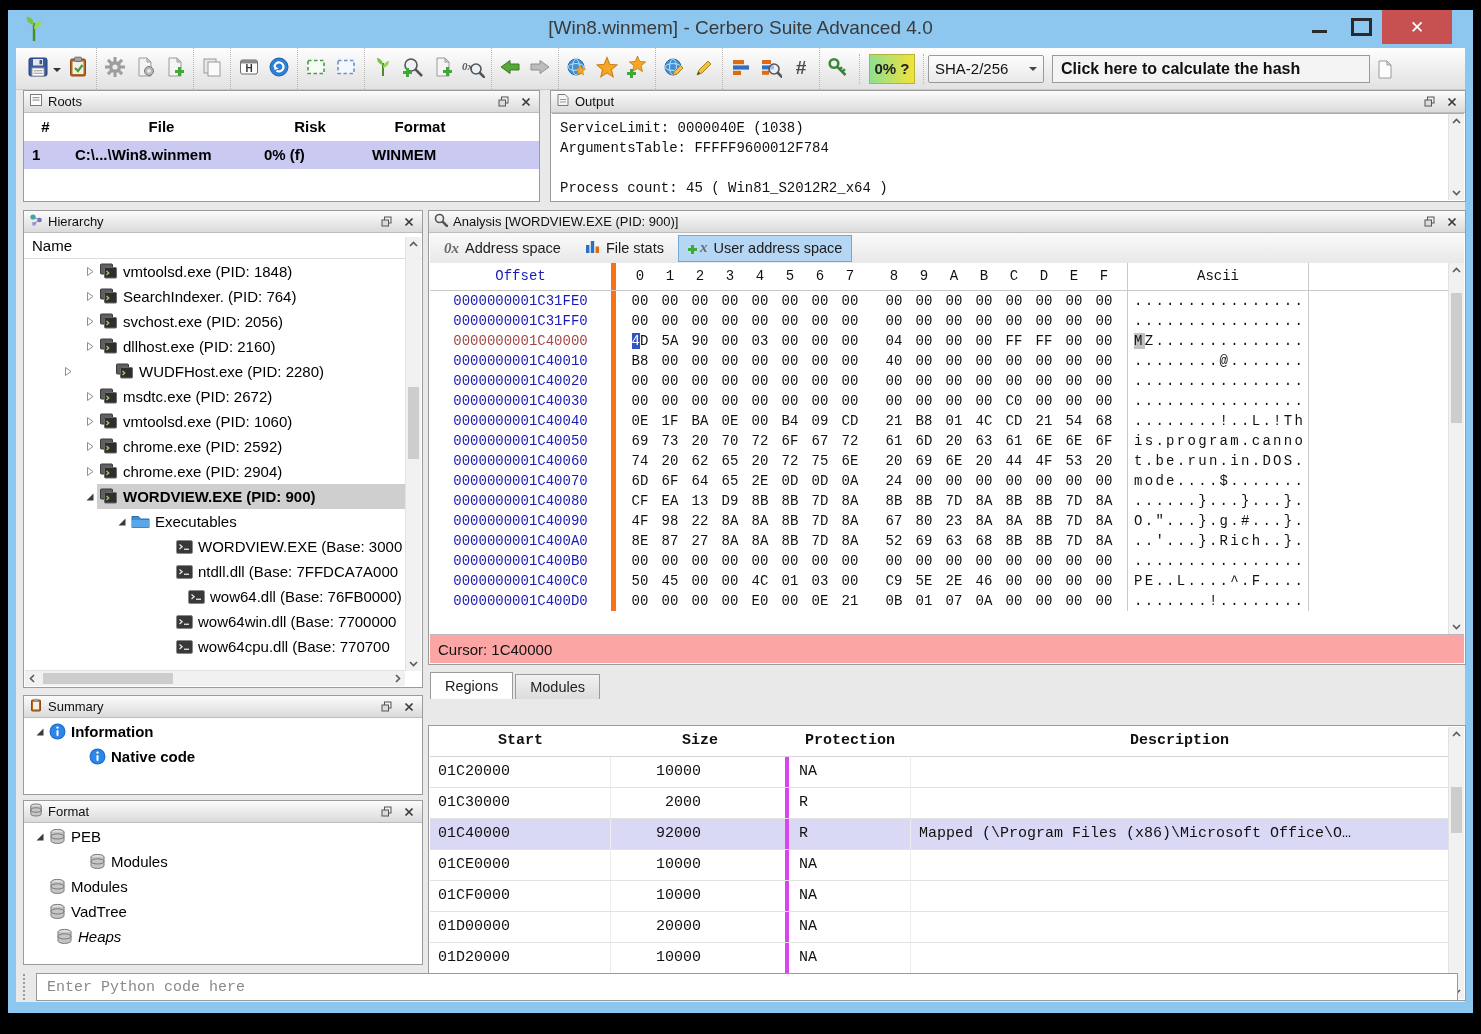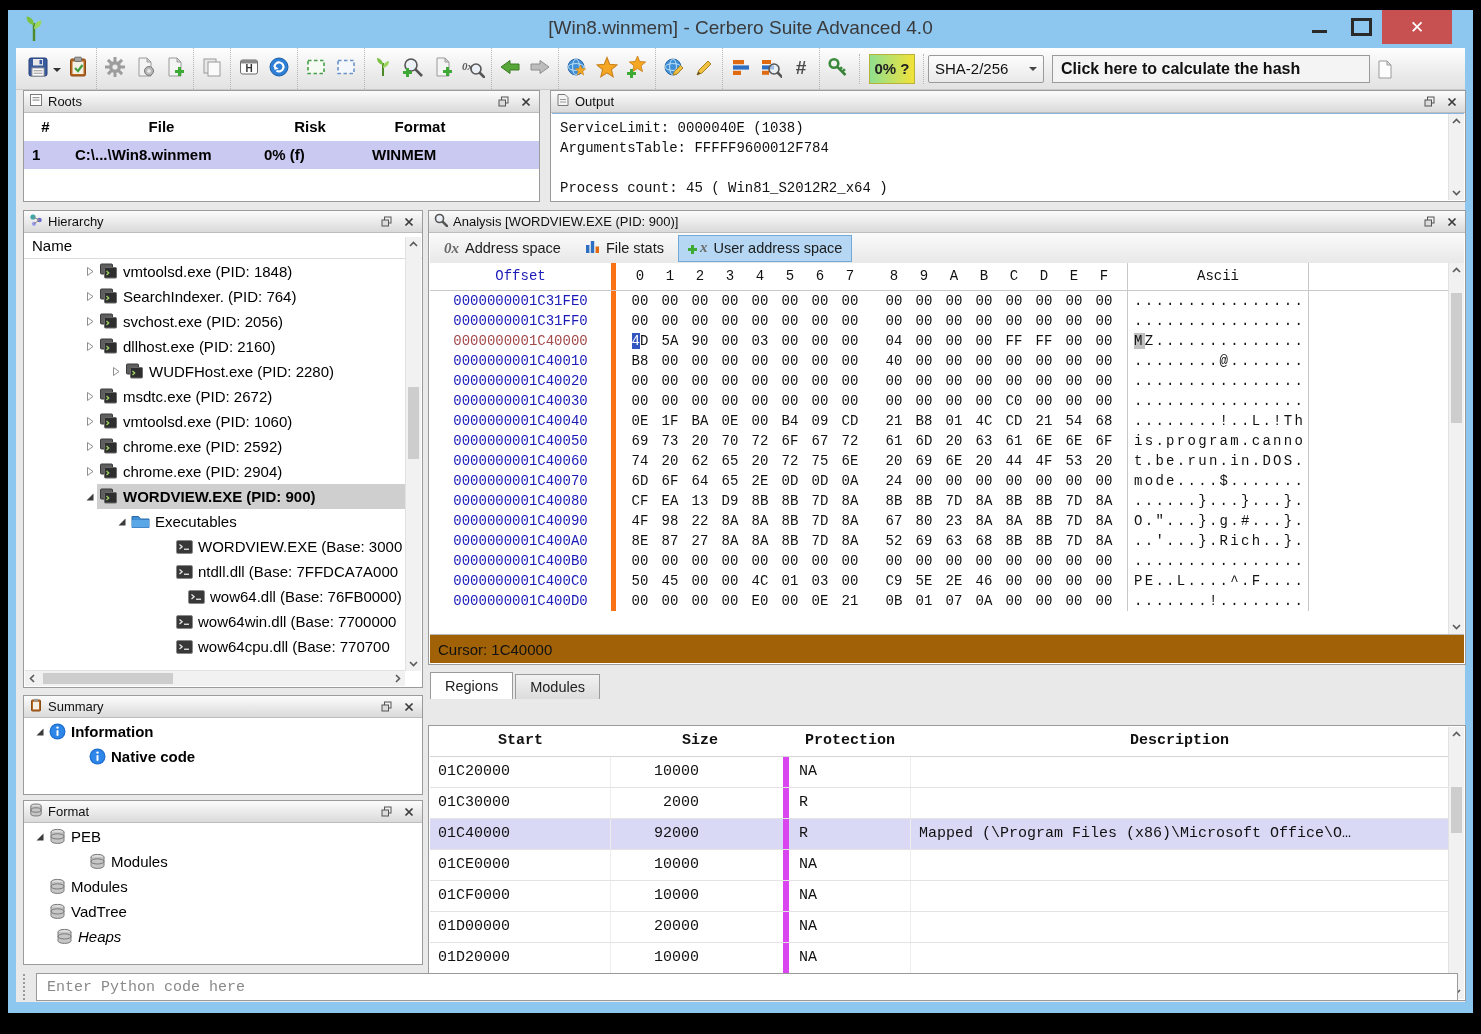--- a/index.html
+++ b/index.html
@@ -99,36 +99,36 @@
   .hx-off.cur{color:#a34848;}
   .hx-bytes{width:512px;flex:0 0 512px;padding-left:9px;box-sizing:border-box;color:#111;border-right:1px solid #c9c9c9;}
   .hb{display:inline-block;width:30px;text-align:center;}
   .hb.g8{margin-left:14px;}
   .hx-ascii{width:181px;flex:0 0 181px;text-align:left;padding-left:6px;box-sizing:border-box;color:#111;
     letter-spacing:2.3px;border-right:1px solid #c9c9c9;overflow:hidden;}
   .hex-row.hdr .hx-ascii{text-align:center;letter-spacing:0;padding-left:0;}
   .selnib{background:#3355c0;color:#fff;}
   .selasc{background:#c0c0c0;}
 
-  .cursorbar{position:absolute;left:1px;right:1px;bottom:1px;height:28px;background:#a16207;
+  .cursorbar{position:absolute;left:1px;right:1px;bottom:1px;height:28px;background:#fca5a5;
     border-top:1px solid #b9b9b9;display:flex;align-items:center;padding-left:8px;
     font-size:15px;color:#111;}
 
   
   .rtabs{position:absolute;display:flex;align-items:flex-end;height:26px;}
   .rtab{height:24px;line-height:24px;padding:0 14px;font-size:14.5px;color:#222;
     border:1px solid #9b9b9b;border-bottom:none;background:linear-gradient(#f2f2f2,#dcdcdc);margin-right:2px;}
   .rtab.sel{background:#fff;height:26px;line-height:26px;position:relative;z-index:2;}
   .regions-table{font-family:"Liberation Mono",monospace;font-size:15px;color:#111;}
   .reg-hdr{display:flex;height:30px;line-height:30px;font-weight:bold;border-bottom:1px solid #d5d5d5;}
   .reg-hdr > div{text-align:center;}
   .reg-row{display:flex;height:30px;line-height:30px;border-bottom:1px solid #e3e3e3;}
   .reg-row.sel{background:#d9d9f6;}
   .gc0{width:181px;flex:0 0 181px;padding-left:8px;box-sizing:border-box;border-right:1px solid #ededed;}
-  .gc1{width:178px;flex:0 0 178px;text-align:right;padding-right:84px;box-sizing:border-box;border-right:6px solid #d946ef;}
+  .gc1{width:178px;flex:0 0 178px;text-align:right;padding-right:84px;box-sizing:border-box;border-right:4px solid #d946ef;}
   .gc2{width:122px;flex:0 0 122px;padding-left:10px;box-sizing:border-box;border-right:1px solid #ededed;}
   .gc3{flex:1;padding-left:8px;box-sizing:border-box;white-space:nowrap;overflow:hidden;}
   .reg-hdr .gc0,.reg-hdr .gc1,.reg-hdr .gc2{padding:0;border-right:none;}
   .reg-hdr .gc3{padding:0;}
 
   
   .pybar{position:absolute;display:flex;align-items:center;}
   .pygrip{width:8px;height:26px;border-left:2px dotted #9a9a9a;margin-right:3px;}
   .pyinput{flex:1;height:28px;background:#fff;border:1px solid #9a9a9a;display:flex;align-items:center;
     padding-left:10px;font-family:"Liberation Mono",monospace;font-size:15px;color:#8a8a8a;box-sizing:border-box;}
@@ -551,21 +551,21 @@
               <span class="ticon">
                 <svg width="19" height="17" viewBox="0 0 19 17">
                   <rect x="1.5" y="1" width="12" height="10" rx="1" fill="#5f5f5f" stroke="#3a3a3a"></rect>
                   <rect x="5.5" y="4.5" width="12" height="10.5" rx="1" fill="#2e2e2e" stroke="#6a6a6a"></rect>
                   <path d="M7.5 8 l2.2 2 -2.2 2" stroke="#9fd468" stroke-width="1.3" fill="none"></path>
                 </svg>
               </span>
               <span class="tlabel">dllhost.exe (PID: 2160)</span>
             </span>
           </div>
-          <div class="trow" style="padding-left: 84px;">
+          <div class="trow" style="padding-left: 36px; gap: 38px;">
             <span class="tarrow">
               <svg width="10" height="11" viewBox="0 0 10 11">
                 <path d="M2.5 1.5 L8 5.5 L2.5 9.5 Z" fill="#fff" stroke="#8f8f8f"></path>
               </svg>
             </span>
             <span class="lblwrap">
               <span class="ticon">
                 <svg width="19" height="17" viewBox="0 0 19 17">
                   <rect x="1.5" y="1" width="12" height="10" rx="1" fill="#5f5f5f" stroke="#3a3a3a"></rect>
                   <rect x="5.5" y="4.5" width="12" height="10.5" rx="1" fill="#2e2e2e" stroke="#6a6a6a"></rect>

